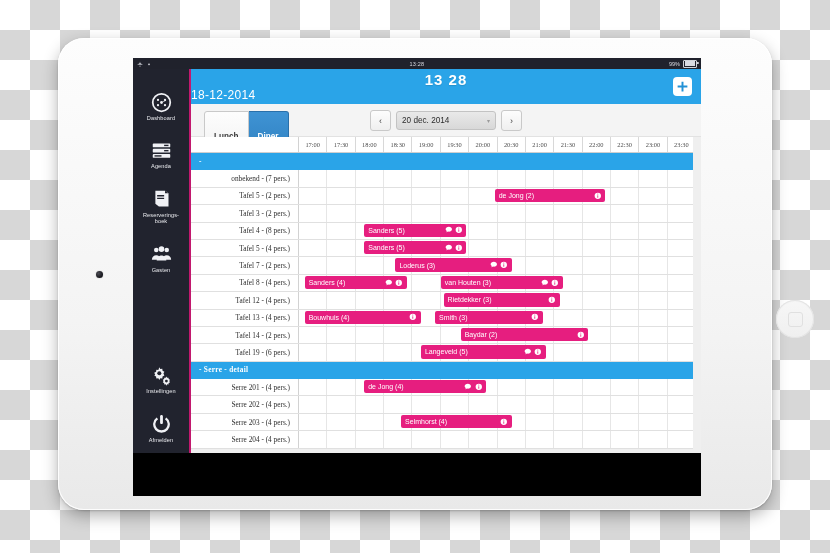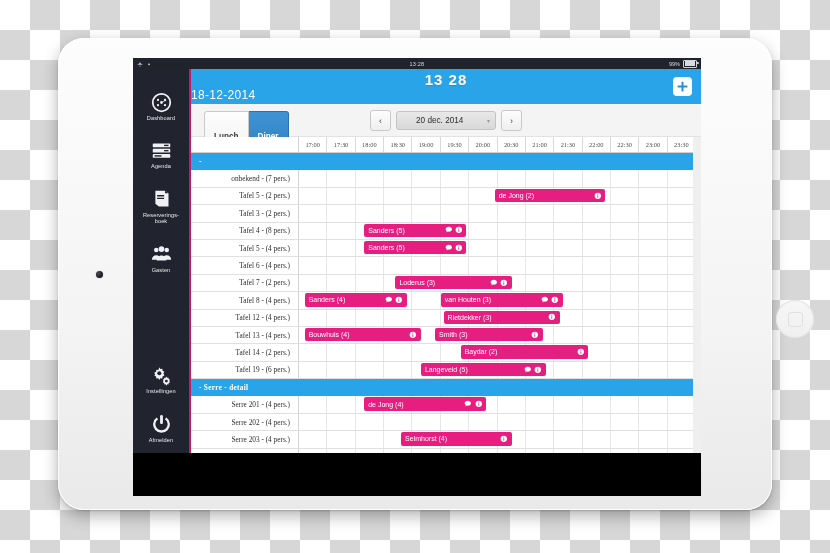--- a/index.html
+++ b/index.html
@@ -109,21 +109,21 @@
   }
   .datenav{position:absolute;left:50%;top:6px;transform:translateX(-50%);display:flex;align-items:center;gap:5px;}
   .arrowbtn{
     width:19px;height:19px;border:1px solid #c9c9c9;border-radius:3px;
     background:linear-gradient(180deg,#fdfdfd,#efefef);
     display:flex;align-items:center;justify-content:center;font-size:9px;color:#444;cursor:pointer;
   }
   .dateselect{
     width:100px;height:19px;border:1px solid #c3c3c3;border-radius:3px;
     background:linear-gradient(180deg,#e9e9e9,#d8d8d8);
-    display:flex;align-items:center;padding:0 19px;font-size:8.2px;color:#2c2c2c;
+    display:flex;align-items:center;padding:0 5px;font-size:8.2px;color:#2c2c2c;
     box-sizing:border-box;position:relative;cursor:pointer;
   }
   .dateselect .caret{position:absolute;right:5px;font-size:6px;color:#9b9b9b;}
 
   
   #gridwrap{flex:1 1 auto;background:#efefef;position:relative;overflow:hidden;}
   #grid{position:absolute;left:0;top:0;width:505px;background:#fff;}
 
   .hdrrow{display:flex;height:15px;border-bottom:1px solid #cfcfcf;background:#fff;}
   .lblcell{
@@ -482,39 +482,20 @@
                             <circle cx="12" cy="12" r="10"></circle>
                             <rect x="10.7" y="10" width="2.6" height="8" rx="1" fill="#e61e7f"></rect>
                             <circle cx="12" cy="6.6" r="1.6" fill="#e61e7f"></circle>
                           </svg>
                         </span>
                       </span>
                     </div>
                   </div>
                 </div>
                 <div class="row">
-                  <div class="lbl">Tafel 6 - (4 pers.)</div>
-                  <div class="slots">
-                    <div class="slot"></div>
-                    <div class="slot"></div>
-                    <div class="slot"></div>
-                    <div class="slot"></div>
-                    <div class="slot"></div>
-                    <div class="slot"></div>
-                    <div class="slot"></div>
-                    <div class="slot"></div>
-                    <div class="slot"></div>
-                    <div class="slot"></div>
-                    <div class="slot"></div>
-                    <div class="slot"></div>
-                    <div class="slot"></div>
-                    <div class="slot"></div>
-                  </div>
-                </div>
-                <div class="row">
                   <div class="lbl">Tafel 7 - (2 pers.)</div>
                   <div class="slots">
                     <div class="slot"></div>
                     <div class="slot"></div>
                     <div class="slot"></div>
                     <div class="slot"></div>
                     <div class="slot"></div>
                     <div class="slot"></div>
                     <div class="slot"></div>
                     <div class="slot"></div>

